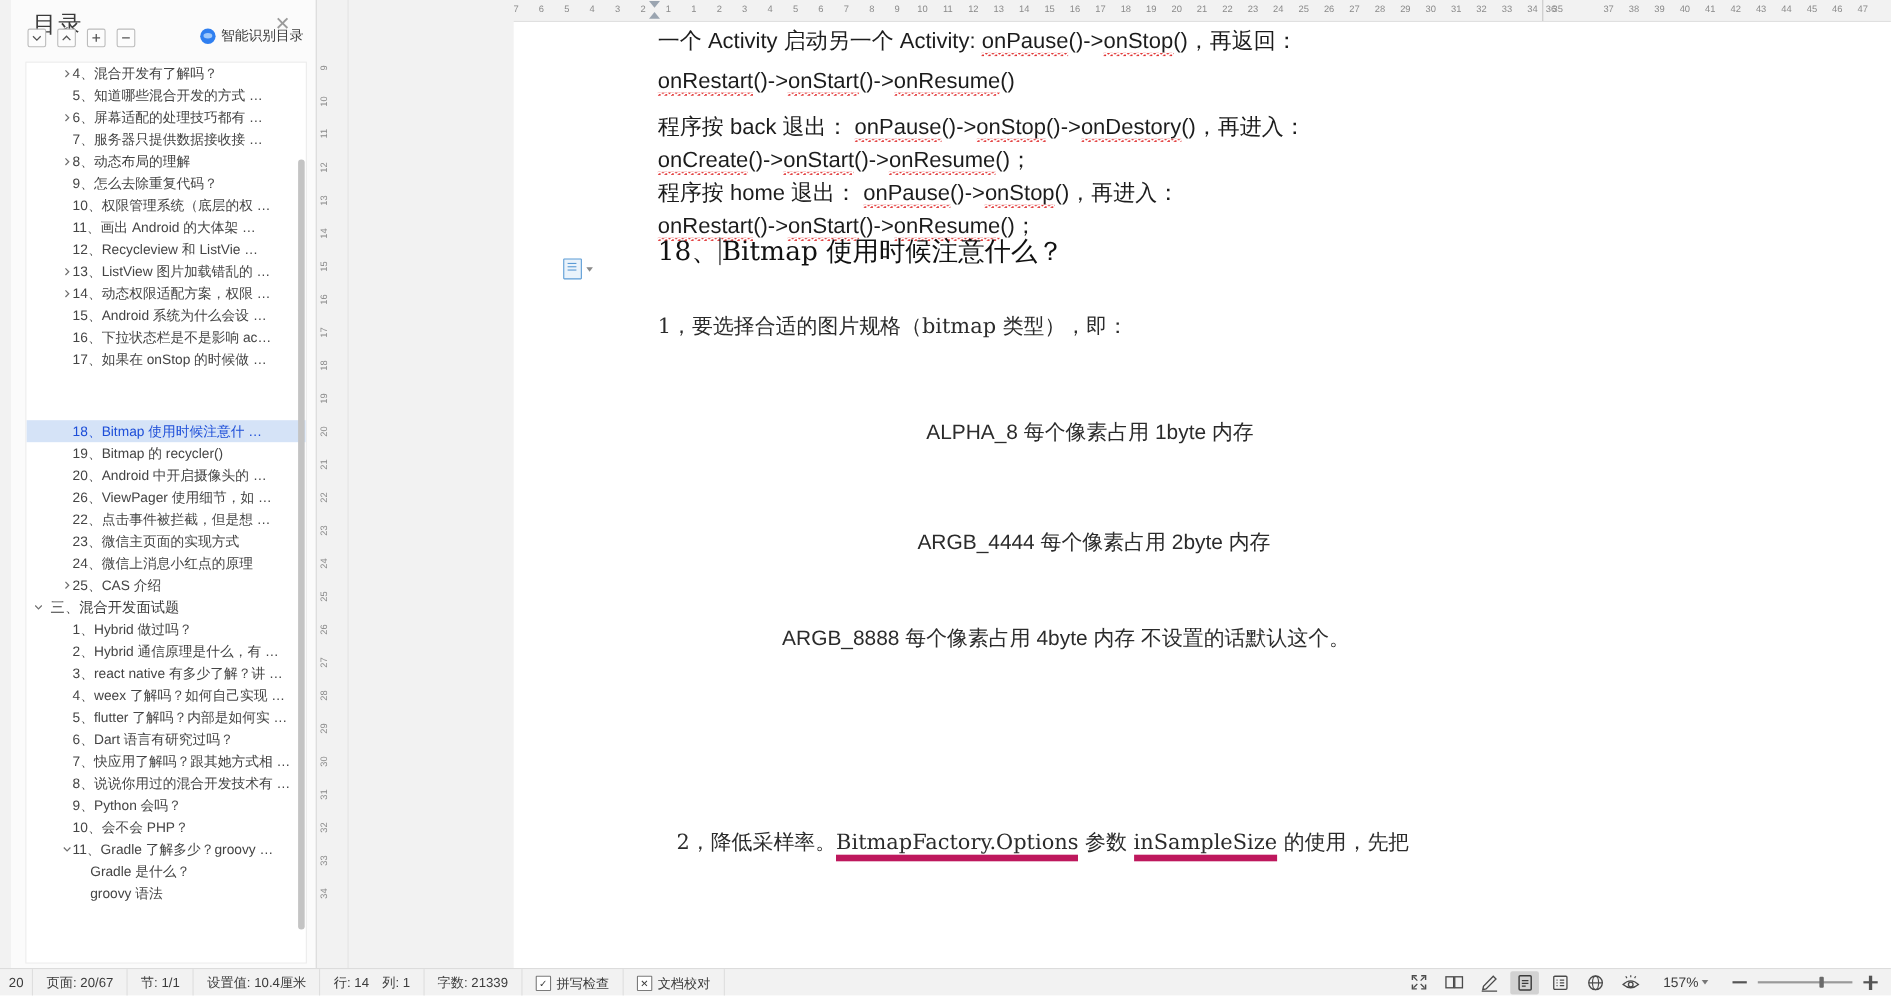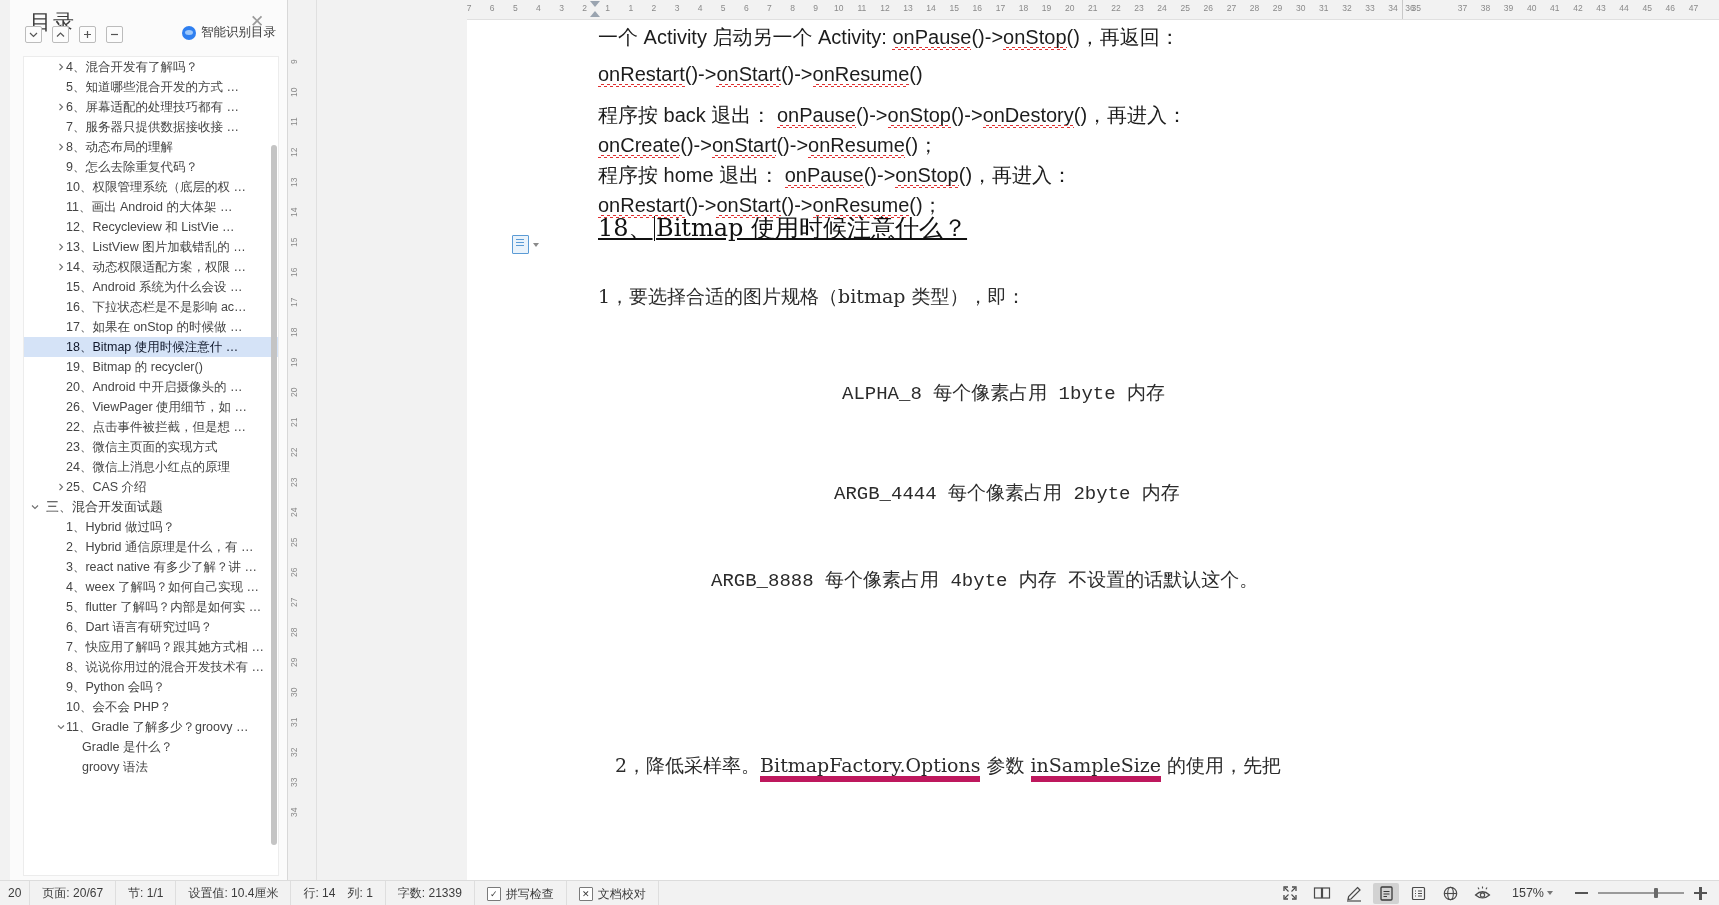--- a/index.html
+++ b/index.html
@@ -81,21 +81,21 @@
     height:20px; line-height:20px;
     font-size:12.5px;
     color:#444;
     white-space:nowrap; overflow:hidden;
     cursor:pointer;
     padding-left:42px;
     box-sizing:border-box;
   }
   .toc-item.lvl1 { padding-left:22px; font-size:13px; color:#3a3a3a; }
   .toc-item.lvl3 { padding-left:58px; }
-  .toc-item.active { background:#d5e3f7; color:#0f172a; }
+  .toc-item.active { background:#d5e3f7; color:#1d4ed8;margin-top:45px; }
   .toc-item .arrow {
     position:absolute; left:0; top:0; width:22px; height:20px;
     display:flex; align-items:center; justify-content:center;
     color:#7a7a7a; font-size:9px;
   }
   .toc-item.lvl2 .arrow { left:26px; }
   .toc-item .arrow svg { display:block; }
   .toc-scrollbar {
     position:absolute; right:1px; top:88px; width:6px; height:700px;
     background:#c4c4c4; border-radius:3px; cursor:pointer;
@@ -183,21 +183,21 @@
     font-family:"DejaVu Serif","Liberation Serif",serif;
     color:#111;
     font-weight:normal;
   }
   .caret {
     display:inline-block; width:1.5px; height:25px; background:#111;
     vertical-align:-5px; margin:0 1px;
   }
   .para {
     font-size:19px;
-    font-family:Liberation Mono, monospace;
+    font-family:Liberation Sans, sans-serif;
     color:#2b2b2b;
   }
   .para-serif {
     font-size:19px;
     font-family:"DejaVu Serif","Liberation Serif",serif;
     color:#2b2b2b;
   }
 
   .doc-badge {
     position:absolute; left:45px; top:215px;
@@ -477,21 +477,21 @@
       <div class="doc-line mono" id="dl-l2" style="left:131px; top:43px; font-size:20px;"><span class="spell">onRestart</span><span>()-&gt;</span><span class="spell">onStart</span><span>()-&gt;</span><span class="spell">onResume</span><span>()</span></div>
       <div class="doc-line mono" id="dl-l4" style="left:131px; top:112px; font-size:20px;"><span class="spell">onCreate</span><span>()-&gt;</span><span class="spell">onStart</span><span>()-&gt;</span><span class="spell">onResume</span><span>()；</span></div>
       <div class="doc-line mono" id="dl-l5" style="left:131px; top:142px; font-size:20px;"><span>程序按 home 退出：  </span><span class="spell">onPause</span><span>()-&gt;</span><span class="spell">onStop</span><span>()，再进入：</span></div>
       <div class="doc-line mono" id="dl-l6" style="left:131px; top:172px; font-size:20px;"><span class="spell">onRestart</span><span>()-&gt;</span><span class="spell">onStart</span><span>()-&gt;</span><span class="spell">onResume</span><span>()；</span></div>
 
       <div class="doc-badge">
         <span class="sheet"></span>
         <span class="dd"></span>
       </div>
 
-      <div class="doc-line heading" style="left:131px; top:192px;text-decoration:underline;">
+      <div class="doc-line heading" style="left:131px; top:192px;">
         <span>18、</span><span class="caret"></span><span>Bitmap 使用时候注意什么？</span>
       </div>
 
       <div class="doc-line para-serif" style="left:131px; top:264px;">1，要选择合适的图片规格（bitmap 类型），即：</div>
 
       <div class="doc-line para" style="left:375px; top:360px;">ALPHA_8   每个像素占用 1byte 内存</div>
       <div class="doc-line para" style="left:367px; top:460px;">ARGB_4444  每个像素占用 2byte 内存</div>
       <div class="doc-line para" style="left:244px; top:547px;">ARGB_8888  每个像素占用 4byte 内存   不设置的话默认这个。</div>
 
       <div class="doc-line para-serif" style="left:148px; top:733px;">

